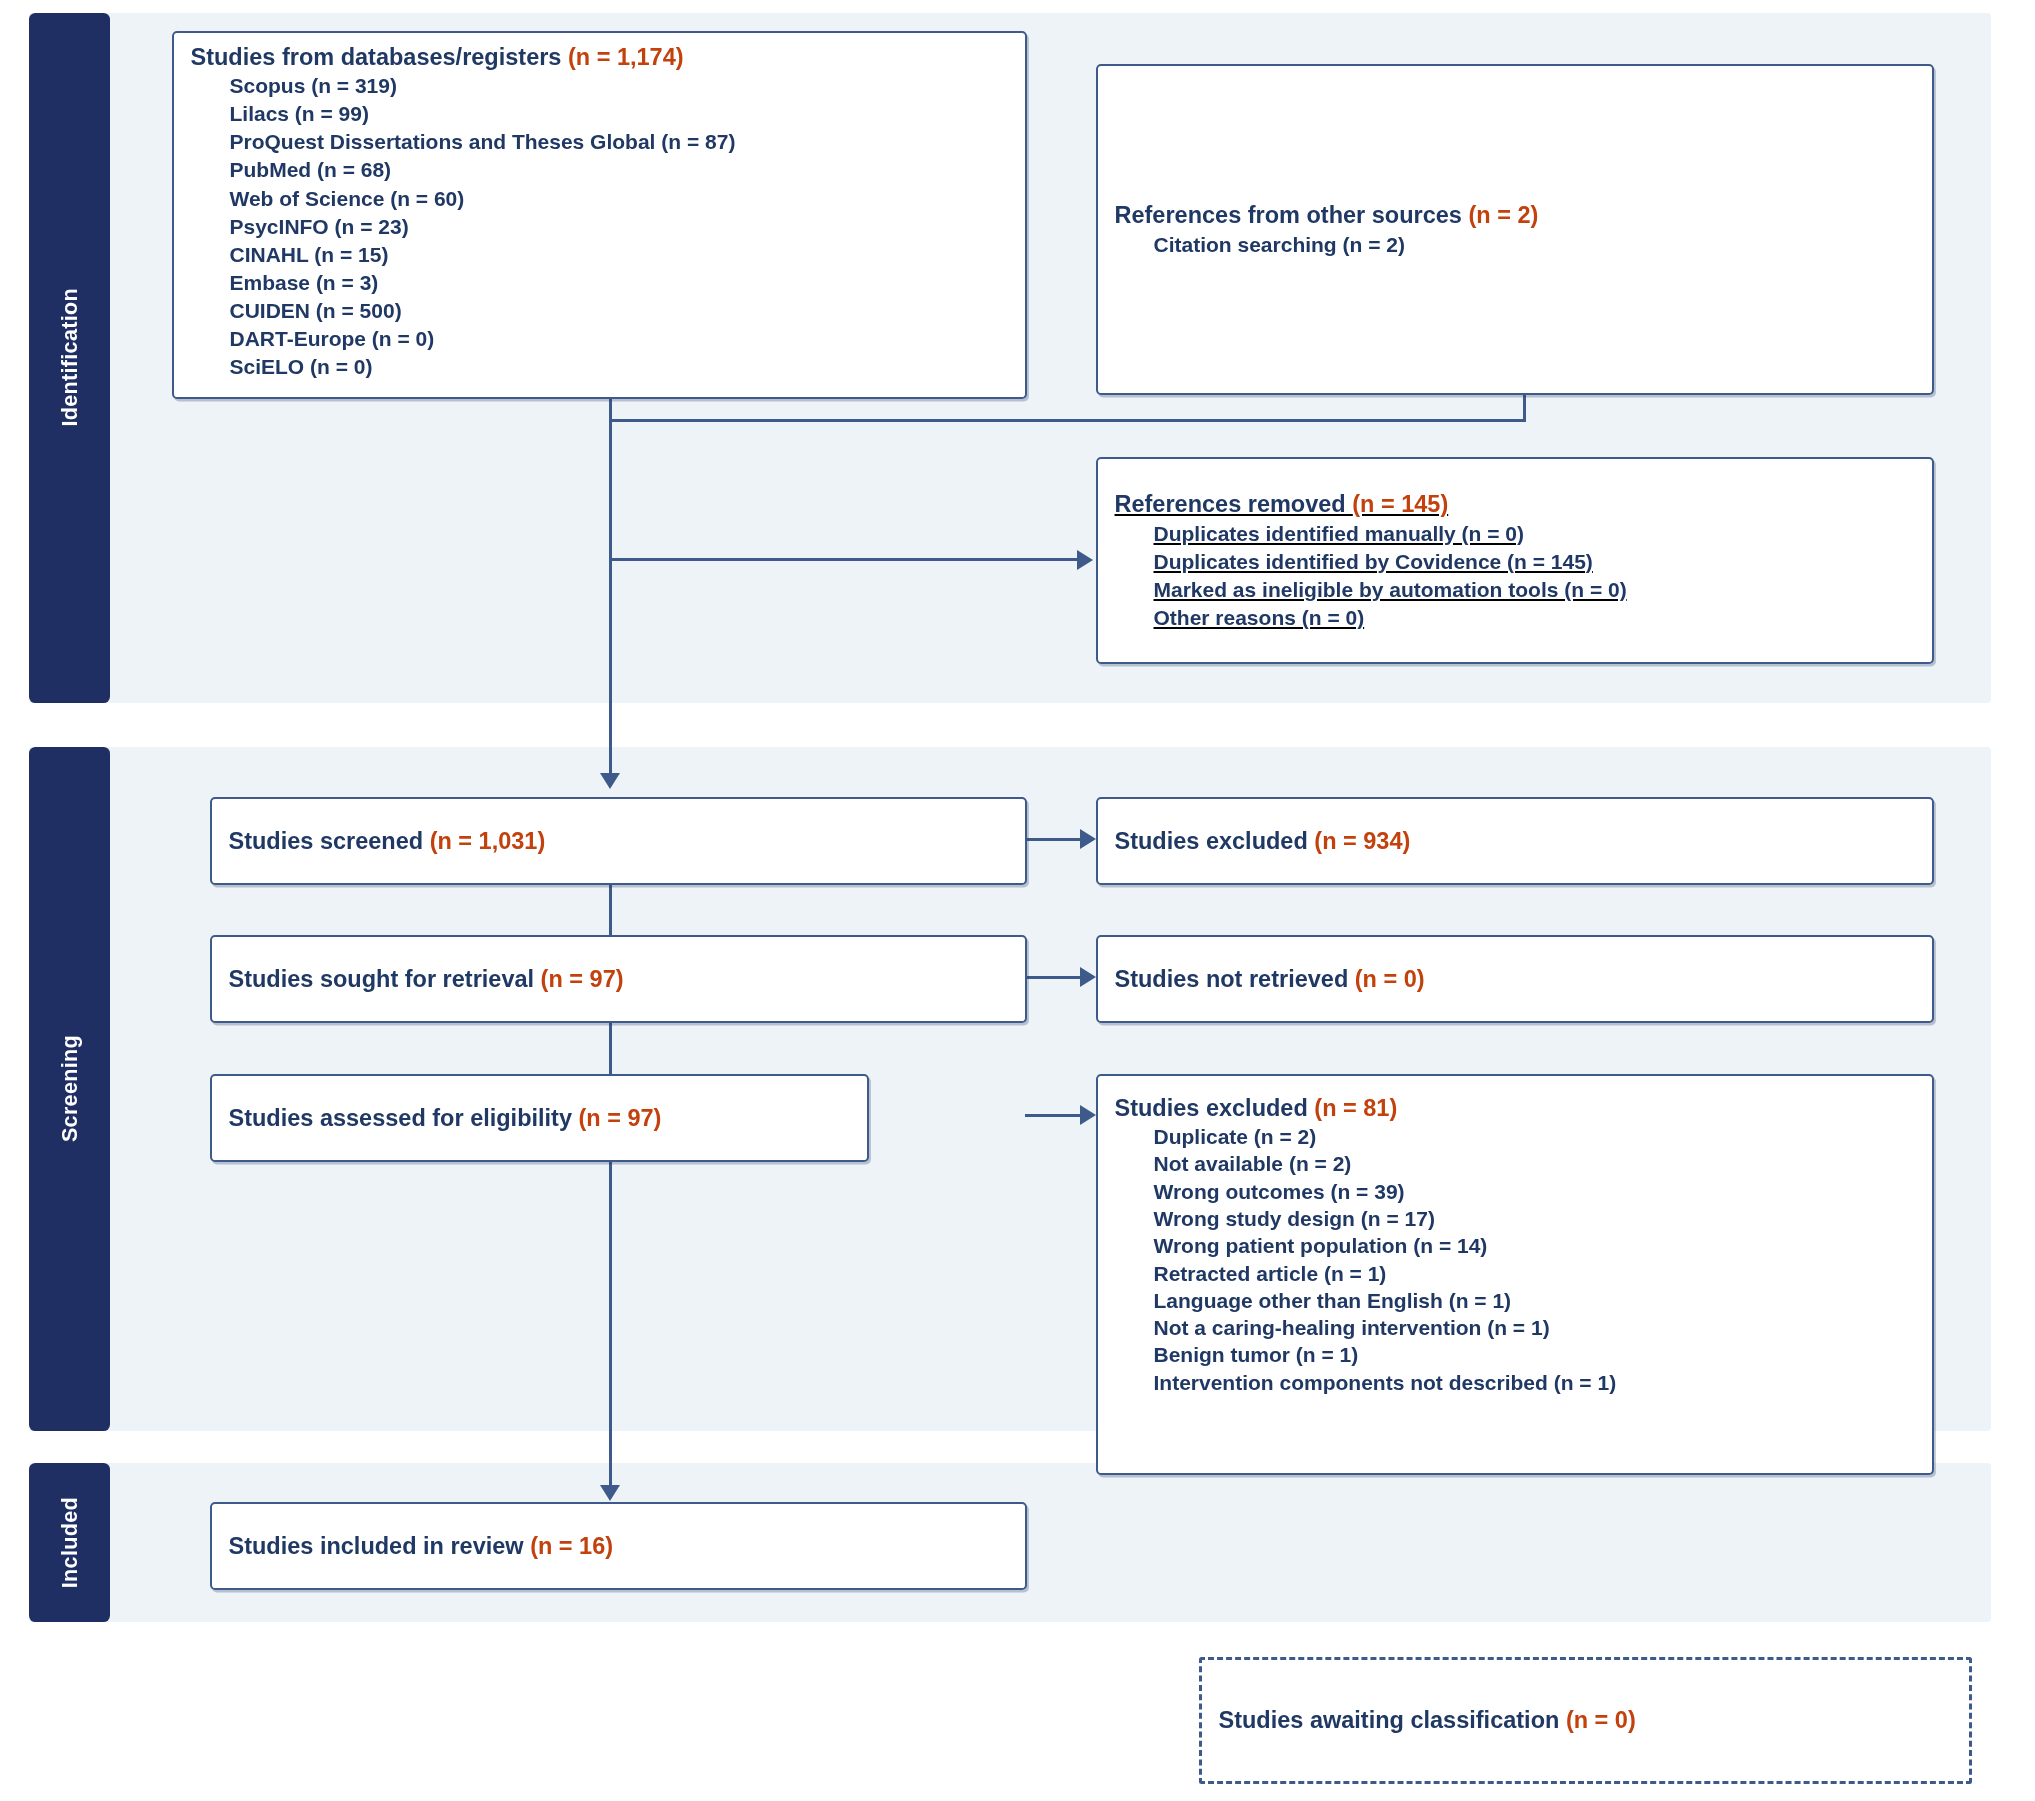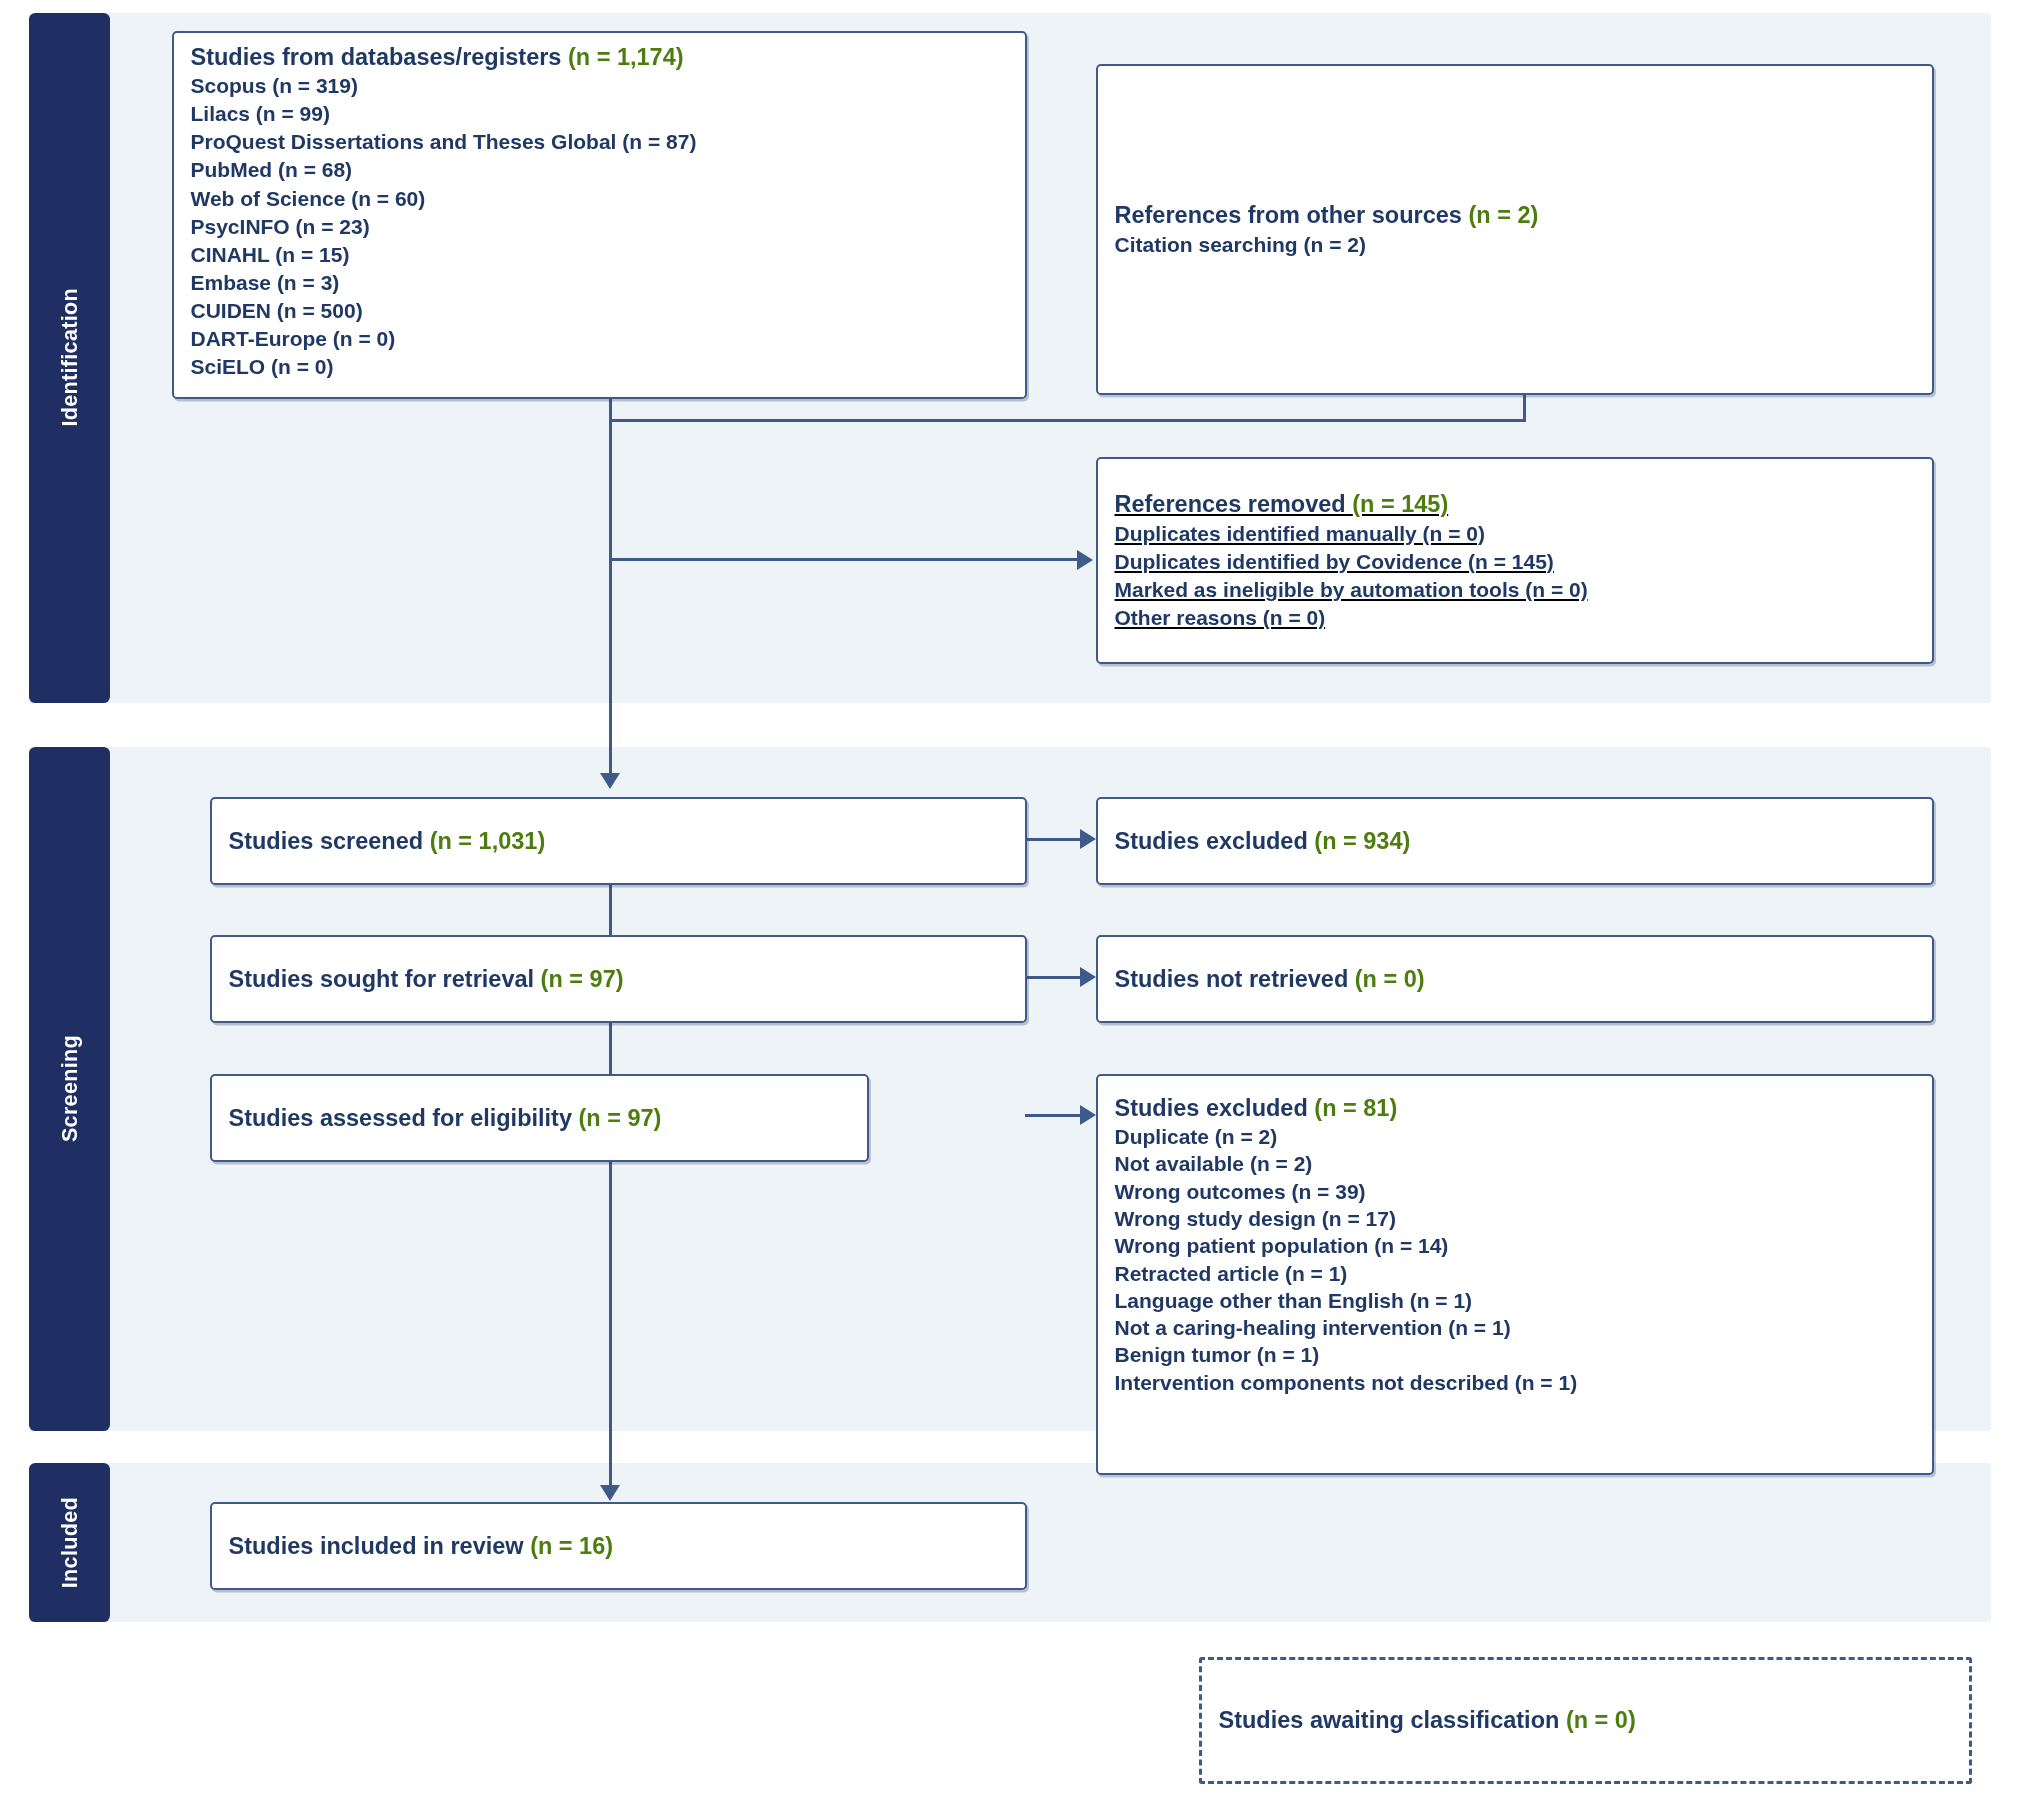--- a/index.html
+++ b/index.html
@@ -33,25 +33,25 @@
     border:3.2px dashed #3d5a8a;box-shadow:none;border-radius:2.5px;
   }
   .box.vtop{justify-content:flex-start;}
 
   .hdr{
     font-size:23.5px;font-weight:bold;color:#1f3864;
     line-height:1.30;white-space:nowrap;
   }
   .sub{
     font-size:21px;font-weight:bold;color:#1f3864;
-    line-height:1.34;white-space:nowrap;
+    line-height:1.34;margin-left:39px;white-space:nowrap;
   }
   .sub.tight{line-height:1.30;}
   .n{color:#2f56ac;}
-  .hdr .n{color:#4d7c0f;}
+  .hdr .n{color:#c2410c;}
 
   
   .vline{position:absolute;background:#3d5a8a;width:3.2px;}
   .hline{position:absolute;background:#3d5a8a;height:3.2px;}
   .arrow-d{
     position:absolute;width:0;height:0;
     border-left:10.8px solid transparent;border-right:10.8px solid transparent;
     border-top:16.5px solid #3d5a8a;
   }
   .arrow-r{

